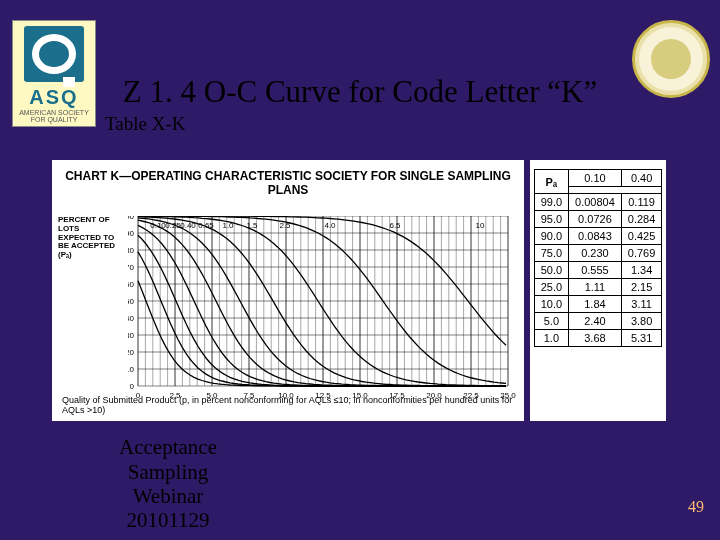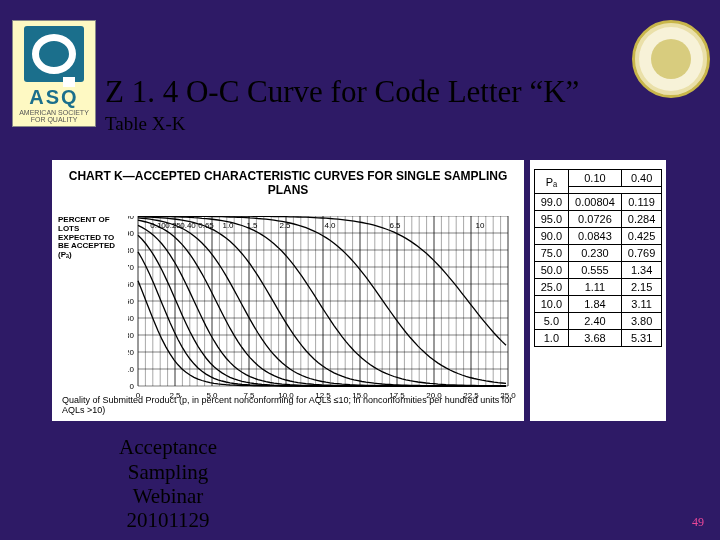--- a/index.html
+++ b/index.html
@@ -5,34 +5,34 @@
   html,body{margin:0;padding:0;width:720px;height:540px;background:#2e1a66;font-family:"Times New Roman",Times,serif;color:#000;overflow:hidden}
   .slide{position:relative;width:720px;height:540px}
   .logo-asq{position:absolute;left:12px;top:20px;width:82px;height:105px;background:#fef9c3;border:1px solid #888}
   .logo-asq .q{width:60px;height:56px;margin:5px auto 0;background:#1b6f8c;border-radius:3px;position:relative}
   .logo-asq .q::after{content:"";position:absolute;inset:8px;border:7px solid #fff;border-radius:50%}
   .logo-asq .spur{position:absolute;right:9px;bottom:-5px;width:12px;height:10px;background:#fff}
   .logo-asq .asq{font:700 20px Arial,sans-serif;text-align:center;color:#1b6f8c;letter-spacing:2px;margin-top:4px}
   .logo-asq .tag{font:400 7px Arial,sans-serif;text-align:center;color:#555;line-height:1}
   .logo-seal{position:absolute;right:10px;top:20px;width:72px;height:72px;background:#f7f2d8;border-radius:50%;border:3px solid #c8b64a;box-shadow:inset 0 0 0 4px #eae0a9}
   .logo-seal::after{content:"";position:absolute;inset:16px;border-radius:50%;background:#d8cc7e}
-  .title{position:absolute;left:105px;top:74px;width:510px;font-size:31px;color:#000}
+  .title{position:absolute;left:105px;top:74px;width:510px;text-align:center;font-size:31px;color:#000}
   .subtitle{position:absolute;left:105px;top:113px;width:510px;text-align:left;font-size:19px;color:#000}
   .chart-area{position:absolute;left:52px;top:160px;width:472px;height:261px;background:#fff}
   .chart-title{text-align:center;font:600 12px Arial,sans-serif;padding-top:9px}
   .chart-sub{text-align:center;font:400 10px Arial,sans-serif}
   .ylab{position:absolute;left:6px;top:56px;width:66px;font:700 8px Arial,sans-serif;color:#000;line-height:1.1}
   svg.plot{position:absolute;left:76px;top:56px}
   .xlab{position:absolute;left:10px;bottom:6px;font:400 9px Arial,sans-serif}
   .table-area{position:absolute;left:530px;top:160px;width:136px;height:261px;background:#fff}
   table.pa{border-collapse:collapse;margin:9px auto 0;font:400 11px Arial,sans-serif}
   table.pa td,table.pa th{border:1px solid #000;padding:2px 6px;text-align:center;font-weight:400}
-  table.pa th{font-weight:400}
+  table.pa th{font-weight:700}
   .footer{position:absolute;left:88px;bottom:8px;width:160px;text-align:center;color:#000;font-size:21px;line-height:1.15}
-  .pagenum{position:absolute;right:16px;bottom:10px;color:#ec4899;font-size:12px}
+  .pagenum{position:absolute;right:16px;bottom:24px;color:#fdba74;font-size:16px}
   .tick{font:400 8px Arial,sans-serif}
 </style>
 </head>
 <body>
 
 <div class="slide">
 
   <div class="logo-asq">
     <div class="q">
         <div class="spur"></div>
@@ -40,21 +40,21 @@
     <div class="asq">ASQ</div>
     <div class="tag">AMERICAN SOCIETY FOR QUALITY</div>
   </div>
 
   <div class="logo-seal"></div>
 
   <div class="title">Z 1. 4   O-C Curve for Code Letter “K”</div>
   <div class="subtitle">Table X-K</div>
 
   <div class="chart-area">
-    <div class="chart-title">CHART K—ACCEPTED CHARACTERISTIC CURVES FOR SINGLE SAMPLING PLANS</div>
+    <div class="chart-title">CHART K—OPERATING CHARACTERISTIC SOCIETY FOR SINGLE SAMPLING PLANS</div>
     <div class="ylab">PERCENT OF LOTS EXPECTED TO BE ACCEPTED (Pₐ)</div>
 
     <svg class="plot" width="392" height="184">
 
       <g stroke="#000" stroke-width="0.5">
 
         <line x1="10" y1="0" x2="380" y2="0"></line>
           <line x1="10" y1="17" x2="380" y2="17"></line>
         <line x1="10" y1="34" x2="380" y2="34"></line>
           <line x1="10" y1="51" x2="380" y2="51"></line>

